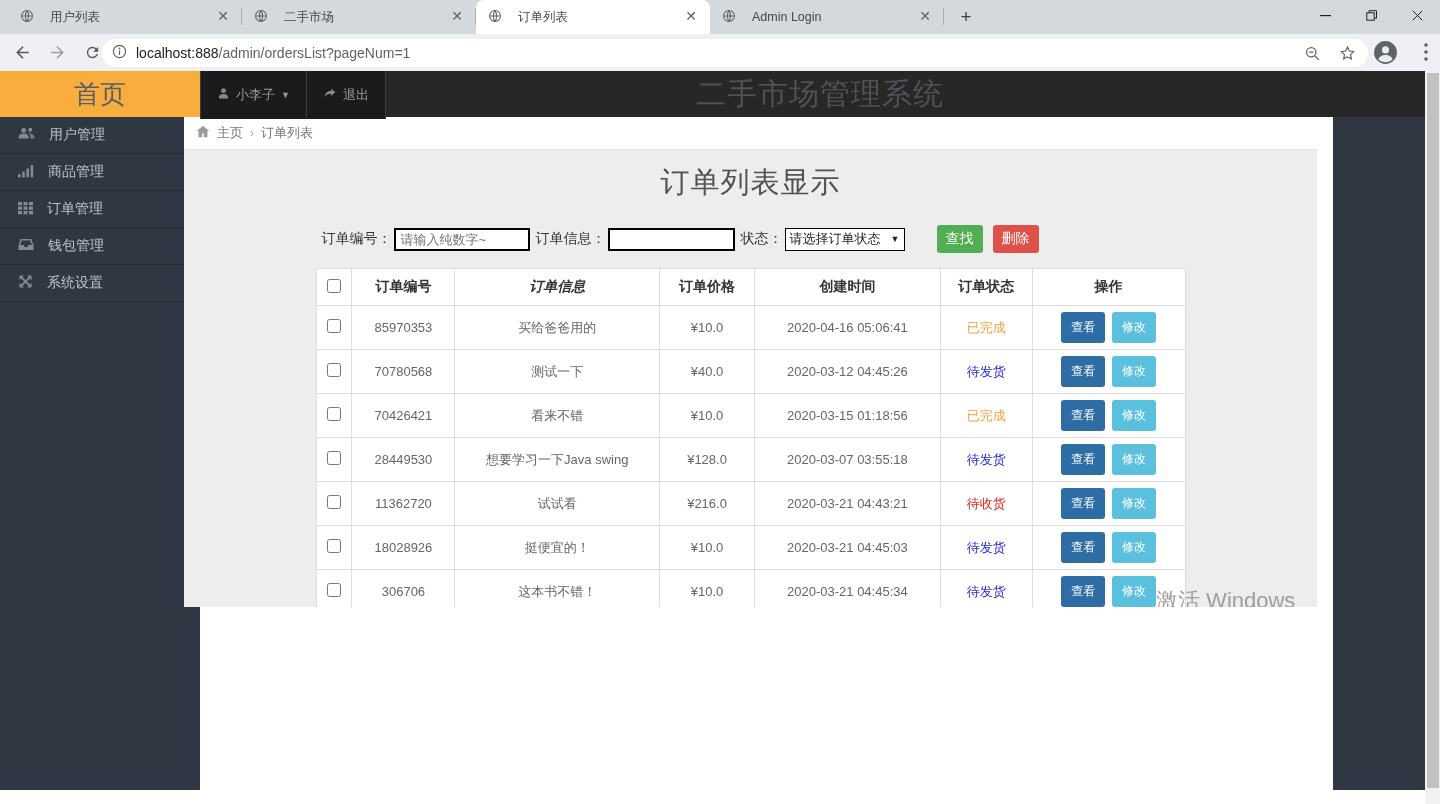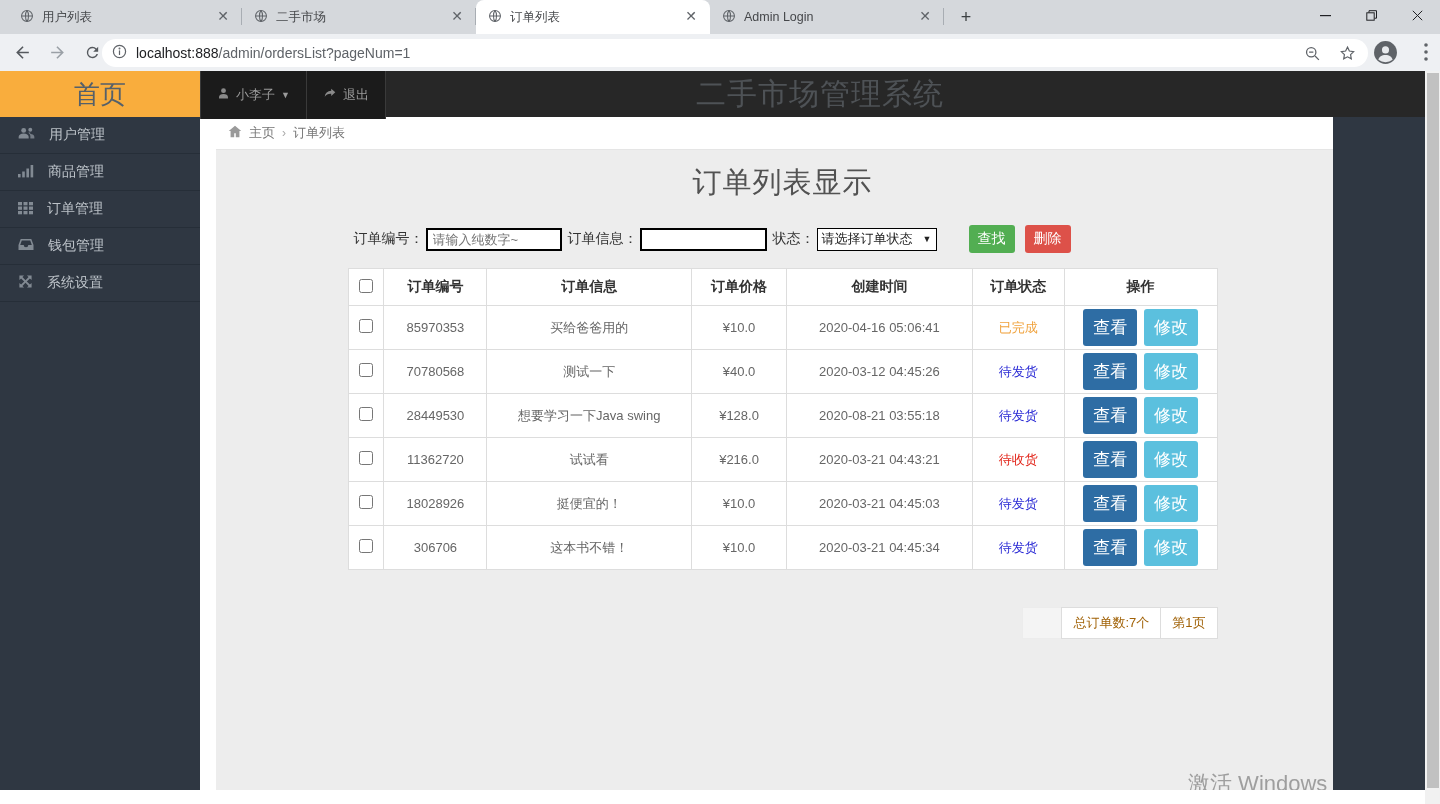--- a/index.html
+++ b/index.html
@@ -2,21 +2,21 @@
 <html><head>
 <meta charset="utf-8">
 <style>
   * { margin:0; padding:0; box-sizing:border-box; }
   html,body { width:1440px; height:804px; overflow:hidden;
     font-family:"Liberation Sans","DejaVu Sans",sans-serif; background:#fff; }
 
   
   .tabstrip { position:absolute; left:0; top:0; width:1440px; height:34px;
     background:#d5d8dc; display:flex; align-items:flex-end; padding-left:8px; }
-  .tab { width:234px; height:34px; display:flex; align-items:center; gap:8px;
+  .tab { width:234px; height:34px; display:flex; align-items:center; gap:16px;
     padding:0 10px 0 12px; font-size:12.5px; color:#45474a; position:relative; cursor:default; }
   .tab:not(.active):not(.no-sep)::after { content:""; position:absolute; right:0; top:8px; height:17px;
     width:1px; background:#a8adb3; }
   .tab.active { background:#fff; border-radius:8px 8px 0 0; z-index:2; }
   .tab .title { flex:1; overflow:hidden; white-space:nowrap; }
   .tab .close { font-size:14px; color:#5f6368; width:18px; height:18px; line-height:17px;
     text-align:center; border-radius:50%; }
   .newtab { width:28px; height:28px; margin:0 0 3px 8px; font-size:18px; color:#3c4043;
     display:flex; align-items:center; justify-content:center; }
   .wincontrols { position:absolute; right:0; top:0; height:30px; display:flex; }
@@ -42,21 +42,21 @@
     font-size:13px; display:flex; align-items:center; gap:6px; padding:0 16px; height:48px; }
   .usermenu .umitem:first-child { border-left:1px solid #3a3a3a; }
   .navbar .systitle { margin-left:200px; height:46px; display:flex; align-items:center;
     justify-content:center; color:#4e5256; font-size:30px; letter-spacing:1px; }
 
   .sidebar { position:absolute; left:0; top:117px; width:200px; height:673px; background:#2f3742; }
   .side-item { height:37px; display:flex; align-items:center; gap:14px; padding-left:18px;
     border-bottom:1px solid #262e38; color:#bdc3c9; font-size:14px; cursor:pointer; }
   .side-item svg { flex:0 0 auto; }
 
-  .main { position:absolute; left:216px; top:117px; width:1133px; height:673px;
+  .main { position:absolute; left:184px; top:117px; width:1133px; height:490px;
     background:#ededed; overflow:hidden; }
   .breadcrumb { height:33px; background:#fff; border-bottom:1px solid #e5e5e5;
     display:flex; align-items:center; gap:7px; padding-left:12px; font-size:13px; color:#777; }
   .breadcrumb .sep { color:#aaa; font-size:12px; }
 
   .page-title { margin-top:13px; text-align:center; font-size:29px; color:#525252; letter-spacing:1px; }
 
   .filters { width:870px; margin:22px auto 0; display:flex; align-items:center; font-size:14px; color:#333; }
   .filters label { margin-left:6px; }
   .inp { border:2px solid #000; height:23px; background:#fff; font-size:13px; padding:0 5px;
@@ -69,23 +69,23 @@
   .selectbox .caret { font-size:9px; color:#222; }
   .btn { border:none; border-radius:3px; color:#fff; font-size:14px; padding:5px 9px;
     font-family:Liberation Sans, sans-serif; cursor:pointer; }
   .btn-search { background:#52ae52; margin-left:32px; }
   .btn-del { background:#dd5149; margin-left:10px; }
 
   table.orders { width:870px; margin:15px auto 0; border-collapse:collapse; background:#fff; }
   table.orders th, table.orders td { border:1px solid #ddd; text-align:center; }
   table.orders th { height:37px; font-size:14px; color:#333; font-weight:bold; }
   table.orders td { height:44px; font-size:13px; color:#666; }
-  .col-chk { width:36px; } .col-id { width:103px; } .col-info { width:205px; }
+  .col-chk { width:36px; } .col-id { width:103px; } .col-info { width:205px;font-style:italic; }
   .col-price { width:95px; } .col-time { width:186px; } .col-status { width:92px; } .col-op { width:153px; }
-  .abtn { display:inline-block; border-radius:3px; color:#fff; font-size:17px; padding:7px 10px; cursor:pointer; }
+  .abtn { display:inline-block; border-radius:3px; color:#fff; font-size:12px; padding:7px 10px; cursor:pointer; }
   .abtn.view { background:#2e6da4; margin-right:3px; }
   .abtn.edit { background:#5bc0de; }
   input[type=checkbox] { width:14px; height:14px; }
 
   .pager { width:870px; margin:37px auto 0; display:flex; justify-content:flex-end; }
   .pgitem { background:#fff; border:1px solid #ddd; font-size:13px; color:#a16207;
     padding:6px 11px; margin-left:-1px; }
   .pgitem.ghost { background:#f4f4f4; border-color:#ececec; width:40px; }
 
   .watermark { position:absolute; left:972px; bottom:-9px; font-size:22px; color:#9e9e9e; z-index:1; }
@@ -325,27 +325,39 @@
       <td>测试一下</td>
       <td>¥40.0</td>
       <td>2020-03-12 04:45:26</td>
       <td style="color: rgb(43, 43, 213);">待发货</td>
       <td>
         <span class="abtn view">查看</span>
         <span class="abtn edit">修改</span>
       </td>
     </tr>
 
+    <tr>
+      <td><input type="checkbox" style=""></td>
+      <td>70426421</td>
+      <td>看来不错</td>
+      <td>¥10.0</td>
+      <td>2020-03-15 01:18:56</td>
+      <td style="color: rgb(240, 162, 60);">已完成</td>
+      <td>
+        <span class="abtn view">查看</span>
+        <span class="abtn edit">修改</span>
+      </td>
+    </tr>
 
     <tr>
       <td><input type="checkbox" style=""></td>
       <td>28449530</td>
       <td>想要学习一下Java swing</td>
       <td>¥128.0</td>
-      <td>2020-08-21 03:55:18</td>
+      <td>2020-03-07 03:55:18</td>
       <td style="color: rgb(43, 43, 213);">待发货</td>
       <td>
         <span class="abtn view">查看</span>
         <span class="abtn edit">修改</span>
       </td>
     </tr>
 
     <tr>
       <td><input type="checkbox" style=""></td>
       <td>11362720</td>

